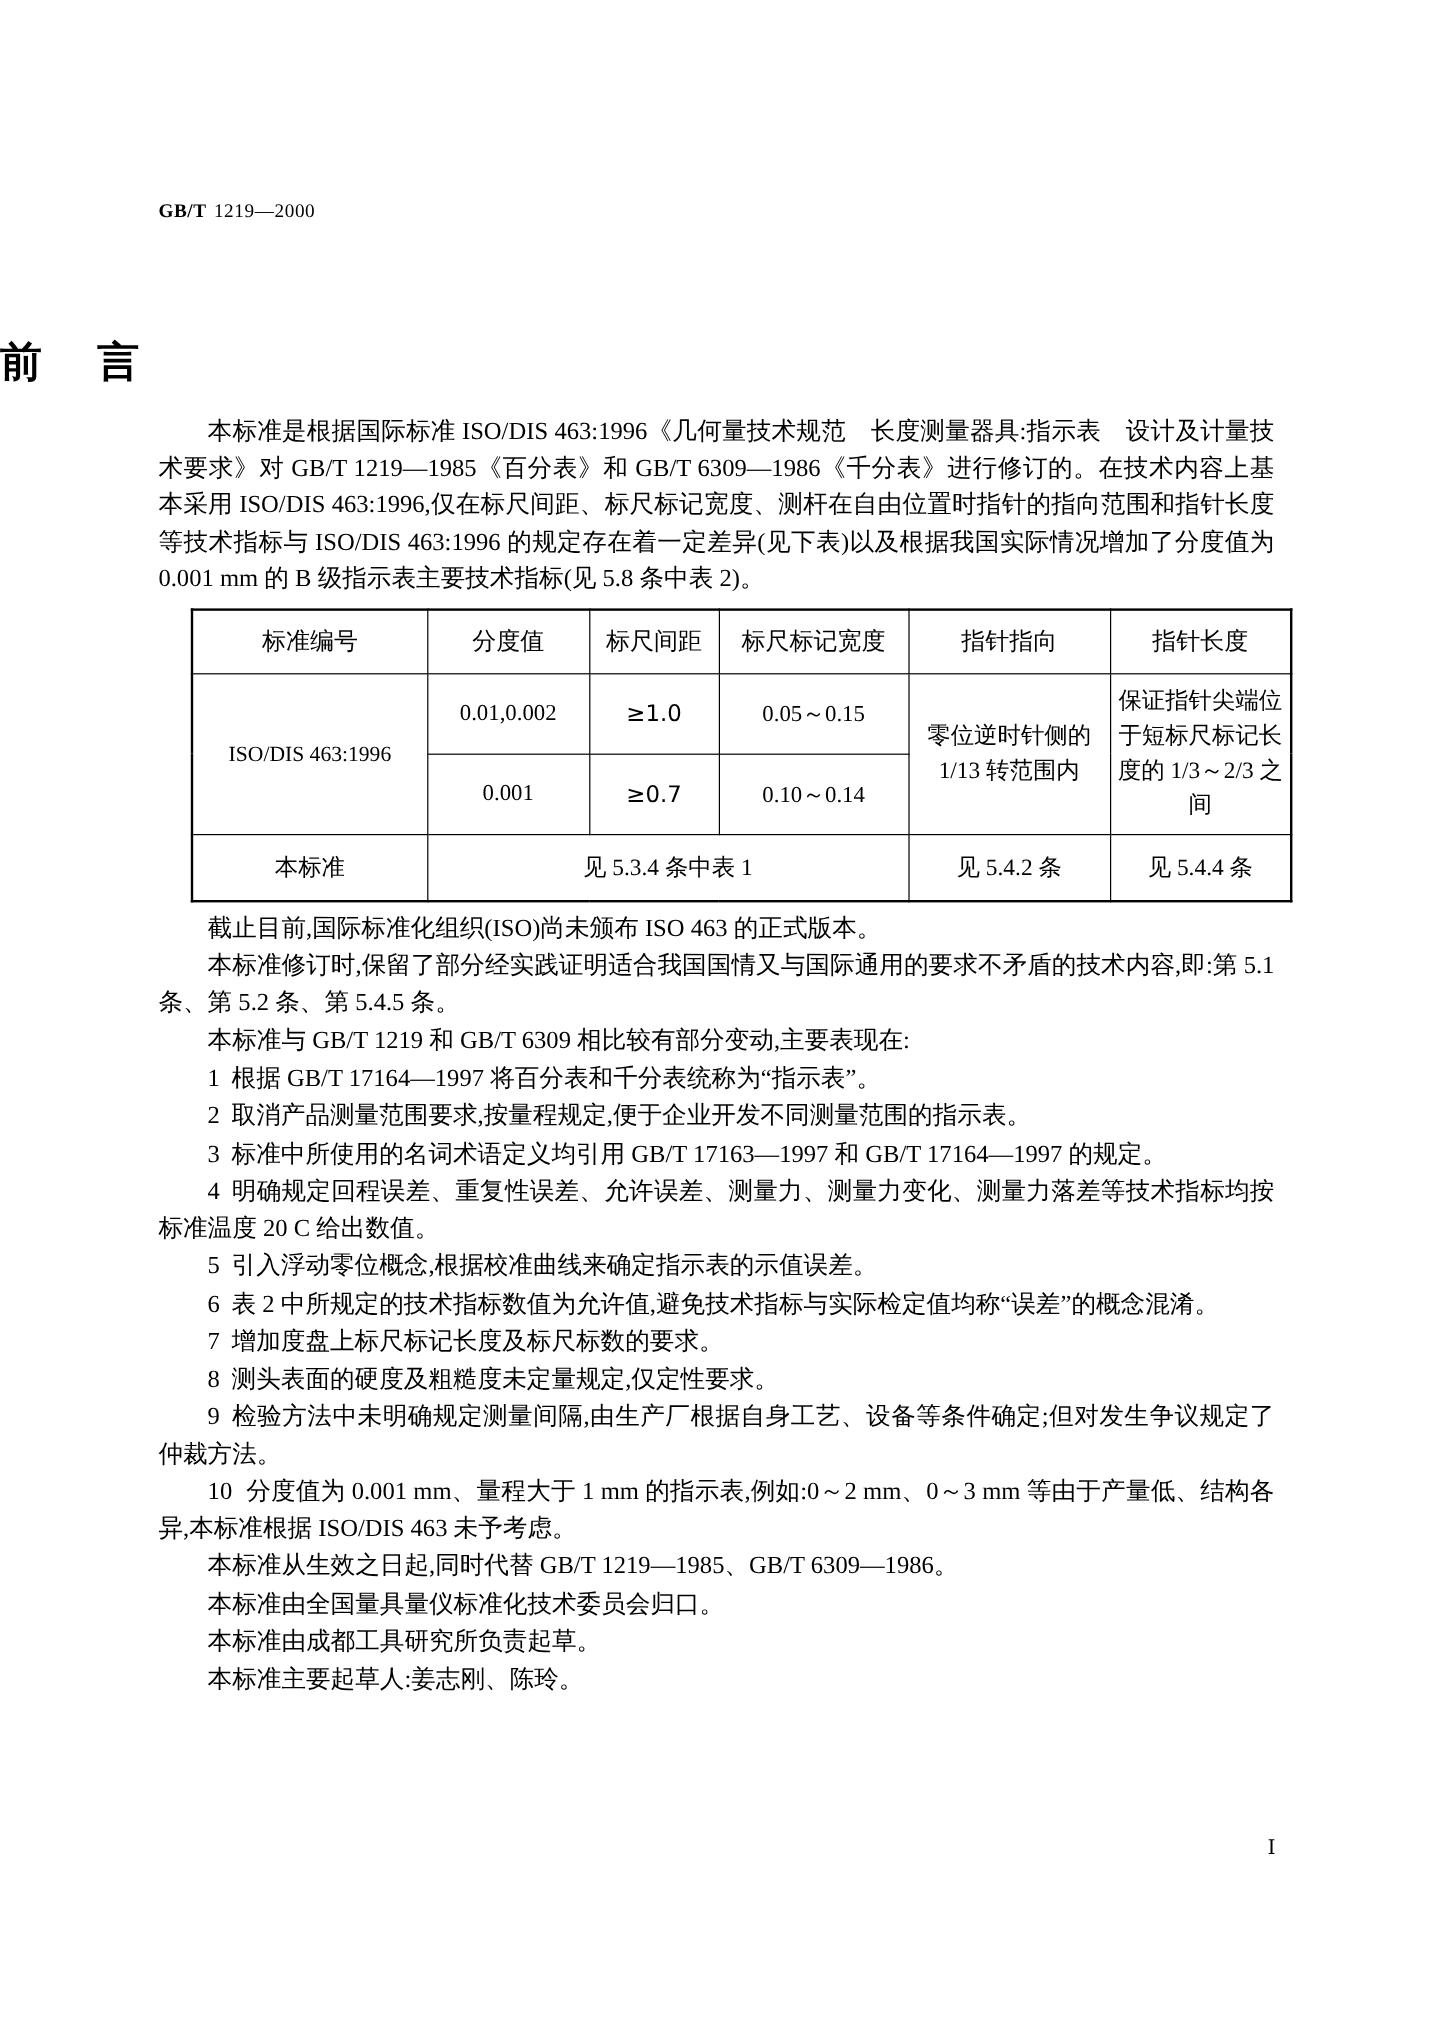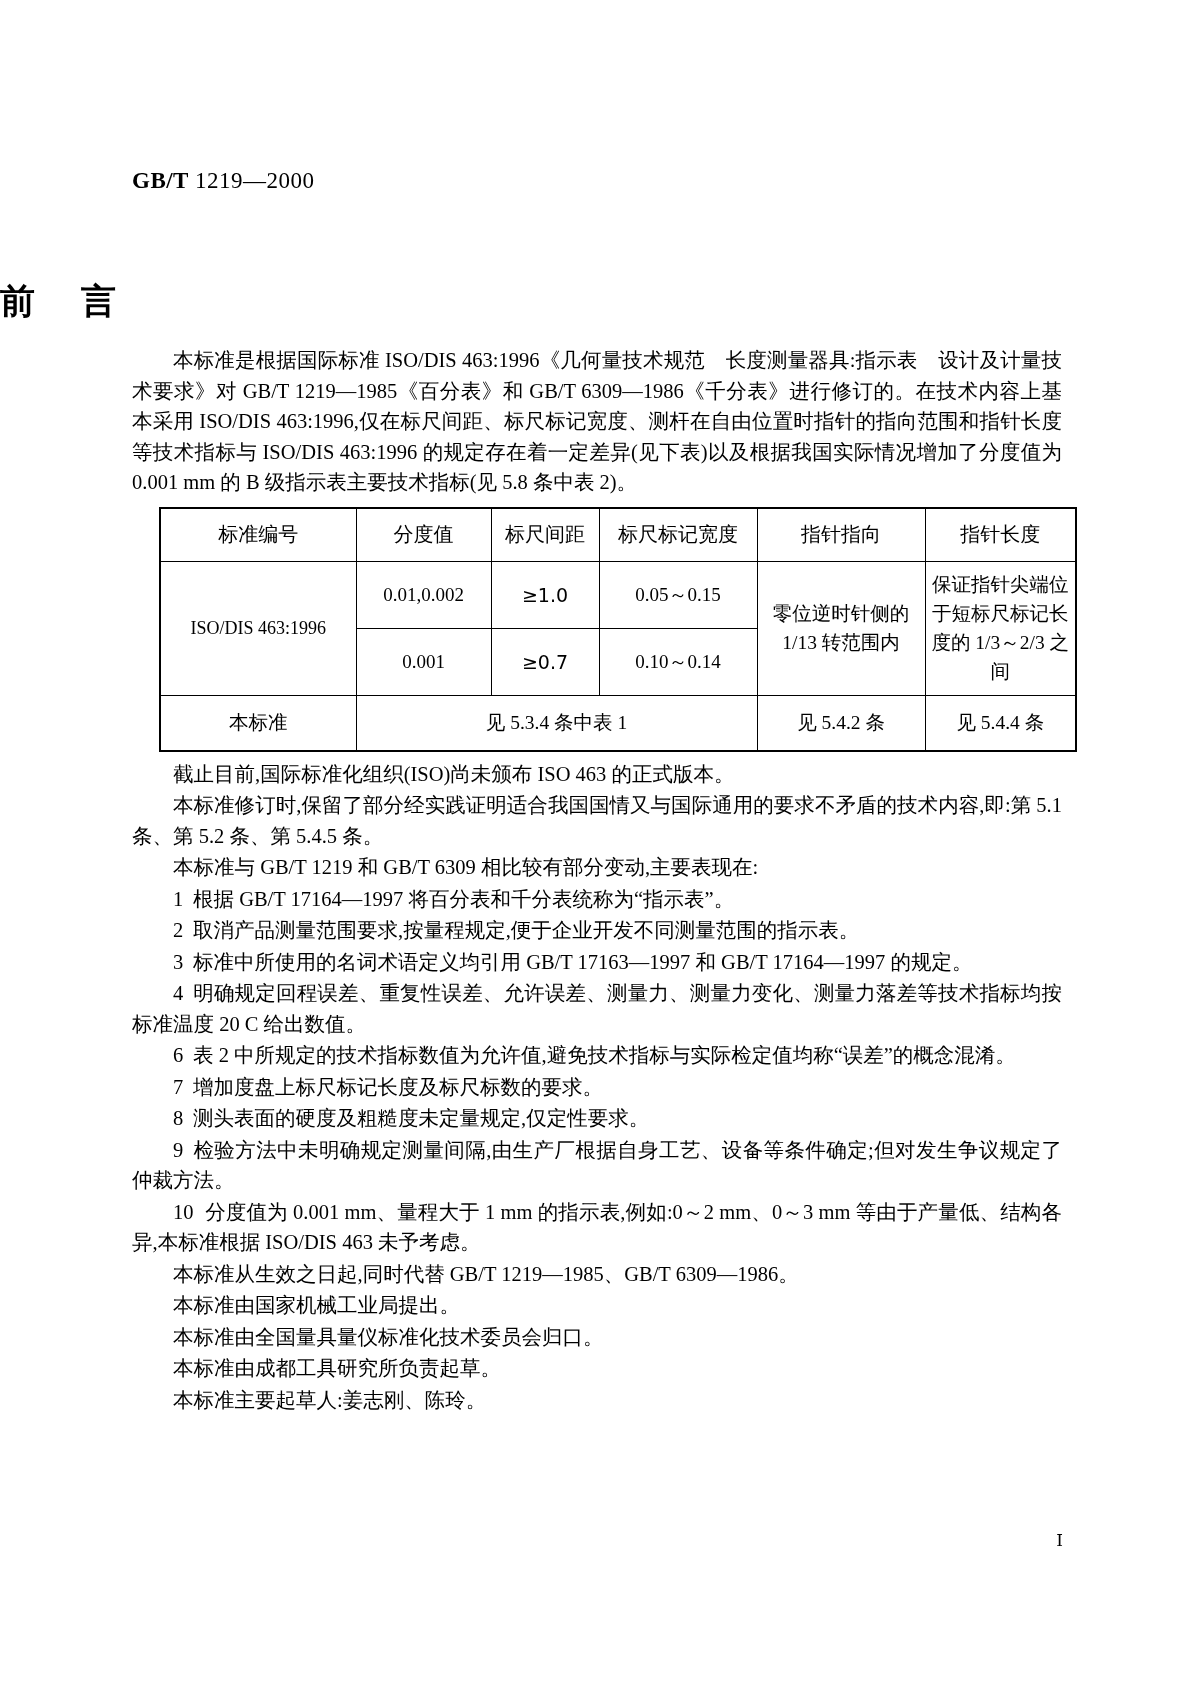--- a/index.html
+++ b/index.html
@@ -20,21 +20,21 @@
     width: 1191px;
     height: 1684px;
     box-sizing: border-box;
     padding: 0;
   }
   
   .std-header {
     position: absolute;
     left: 132px;
     top: 168px;
-    font-size: 23px;
+    font-size: 16px;
     letter-spacing: 0.5px;
     white-space: nowrap;
   }
   .std-header .gbt {
     font-weight: bold;
     font-family: "Liberation Serif", "DejaVu Serif", serif;
   }
   
   .doc-title {
     position: absolute;
@@ -187,28 +187,28 @@
     </div>
 
     <p class="para indent">截止目前,国际标准化组织(ISO)尚未颁布 ISO 463 的正式版本。</p>
     <p class="para indent">本标准修订时,保留了部分经实践证明适合我国国情又与国际通用的要求不矛盾的技术内容,即:第 5.1 条、第 5.2 条、第 5.4.5 条。</p>
     <p class="para indent">本标准与 GB/T 1219 和 GB/T 6309 相比较有部分变动,主要表现在:</p>
 
     <p class="list first-ind"><span class="num">1</span><span>根据 GB/T 17164—1997 将百分表和千分表统称为“指示表”。</span></p>
     <p class="list first-ind"><span class="num">2</span><span>取消产品测量范围要求,按量程规定,便于企业开发不同测量范围的指示表。</span></p>
     <p class="list first-ind"><span class="num">3</span><span>标准中所使用的名词术语定义均引用 GB/T 17163—1997 和 GB/T 17164—1997 的规定。</span></p>
     <p class="list first-ind"><span class="num">4</span><span>明确规定回程误差、重复性误差、允许误差、测量力、测量力变化、测量力落差等技术指标均按标准温度 20 C 给出数值。</span></p>
+    <p class="list first-ind"><span class="num">5</span><span>引入浮动零位概念,根据校准曲线来确定指示表的示值误差。</span></p>
     <p class="list first-ind"><span class="num">6</span><span>表 2 中所规定的技术指标数值为允许值,避免技术指标与实际检定值均称“误差”的概念混淆。</span></p>
     <p class="list first-ind"><span class="num">7</span><span>增加度盘上标尺标记长度及标尺标数的要求。</span></p>
     <p class="list first-ind"><span class="num">8</span><span>测头表面的硬度及粗糙度未定量规定,仅定性要求。</span></p>
     <p class="list first-ind"><span class="num">9</span><span>检验方法中未明确规定测量间隔,由生产厂根据自身工艺、设备等条件确定;但对发生争议规定了仲裁方法。</span></p>
     <p class="list first-ind"><span class="num" style="width:32px;">10</span><span>分度值为 0.001 mm、量程大于 1 mm 的指示表,例如:0～2 mm、0～3 mm 等由于产量低、结构各异,本标准根据 ISO/DIS 463 未予考虑。</span></p>
 
     <p class="para indent">本标准从生效之日起,同时代替 GB/T 1219—1985、GB/T 6309—1986。</p>
-    <p class="para indent">本标准由国家机械工业局提出。</p>
     <p class="para indent">本标准由全国量具量仪标准化技术委员会归口。</p>
     <p class="para indent">本标准由成都工具研究所负责起草。</p>
     <p class="para indent">本标准主要起草人:姜志刚、陈玲。</p>
 
   </div>
 
   <div class="folio">Ⅰ</div>
 
 </div>
 

